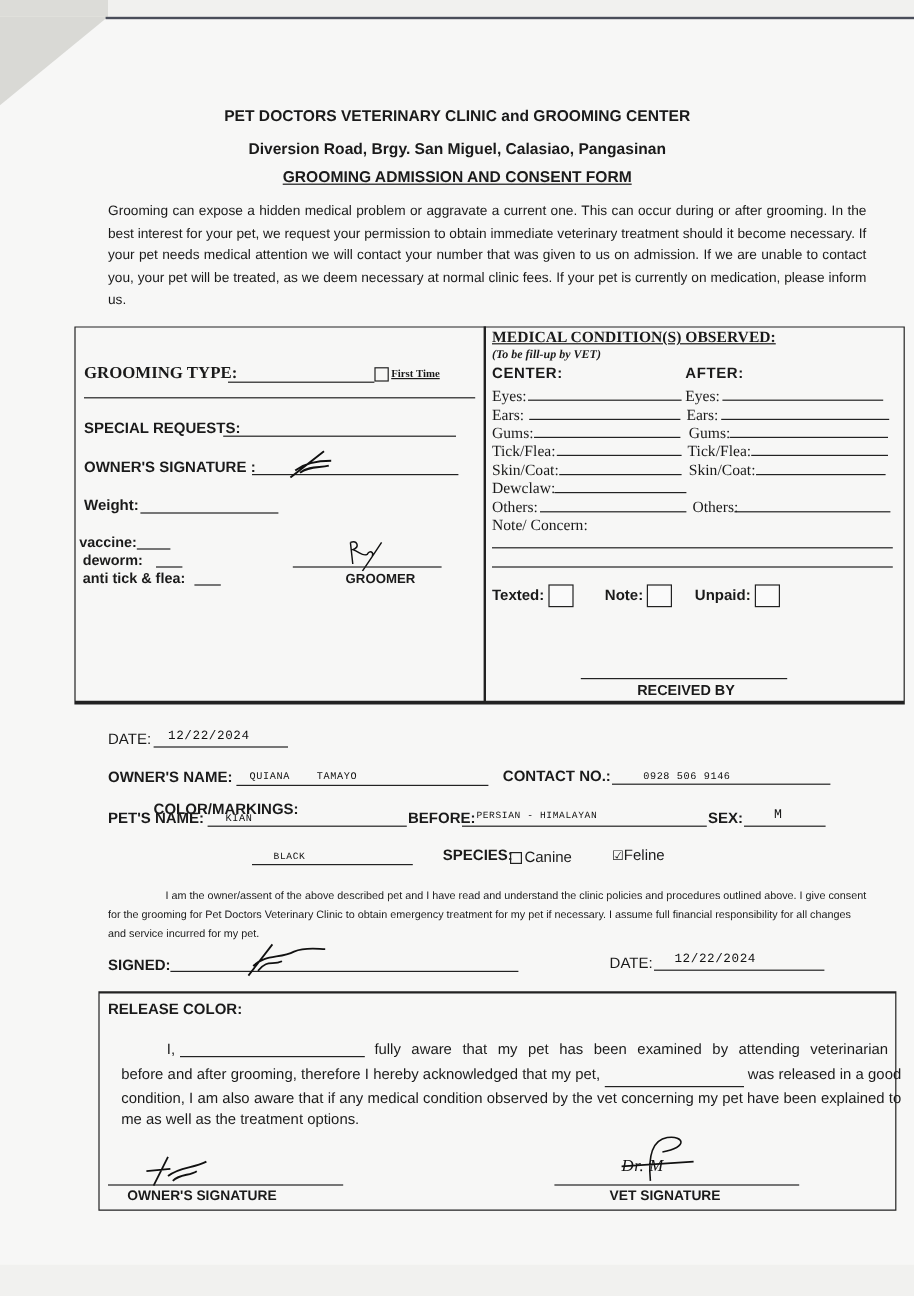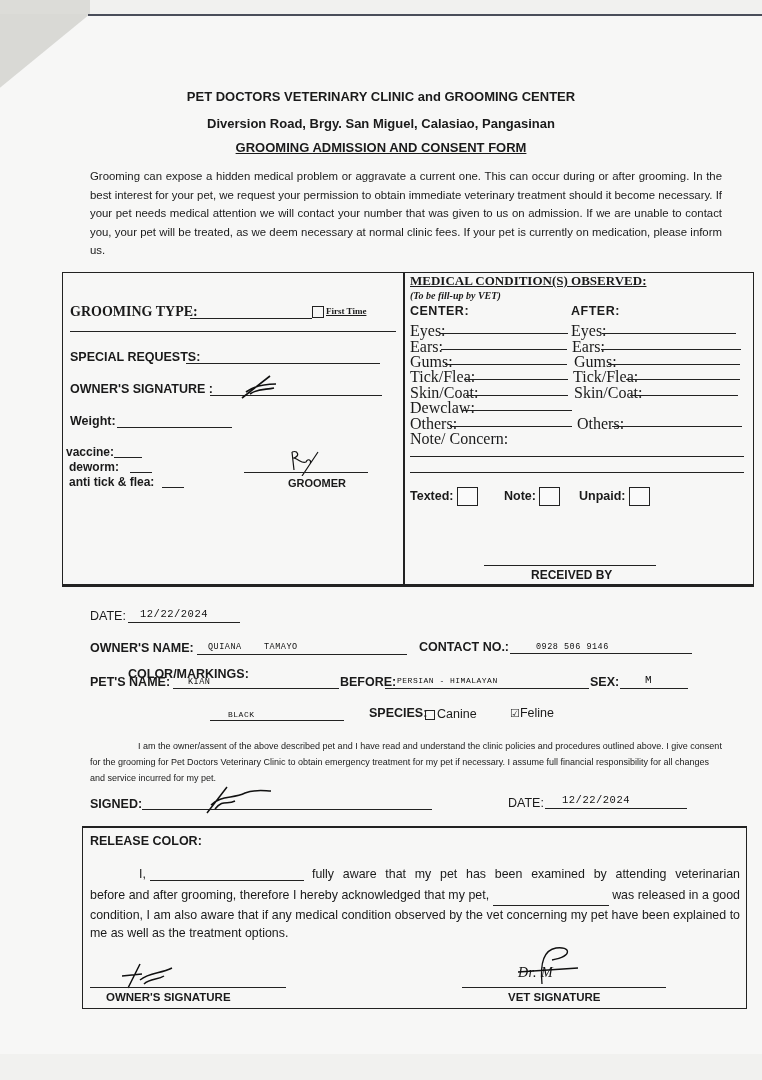--- a/index.html
+++ b/index.html
@@ -19,26 +19,26 @@
   }
   .topline { position:absolute; left:88px; top:14px; width:674px; height:2px; background:#4a4e5a; }
   .abs { position:absolute; }
   .hdr { position:absolute; left:0; width:762px; text-align:center; font-weight:bold; font-size:13px; }
   .intro { position:absolute; left:90px; top:167px; width:632px; font-size:11.4px; line-height:18.5px; text-align:justify; }
   .box1 { position:absolute; left:62px; top:272px; width:690px; height:311px; border:1.5px solid #222; border-bottom:3px solid #222; }
   .vdiv { position:absolute; left:403px; top:272px; width:1.5px; height:313px; background:#222; }
   .lbl-b { font-weight:bold; font-size:12.5px; position:absolute; }
   .ul { position:absolute; border-bottom:1px solid #222; height:0; }
   .serif { font-family:"Liberation Serif", serif; }
-  .med { font-family:"Liberation Serif", serif; font-size:16px; position:absolute; }
+  .med { font-family:"Liberation Serif", serif; font-size:13px; position:absolute; }
   .chk { display:inline-block; width:19px; height:17px; border:1.2px solid #222; vertical-align:middle; margin-left:3px; background:#fafafa; }
   .small-chk { display:inline-block; width:8px; height:8px; border:1px solid #222; vertical-align:middle; margin-right:2px; }
   .hand { font-family:"Liberation Mono", monospace; font-size:8.5px; letter-spacing:0.5px; position:absolute; color:#111; }
   .box2 { position:absolute; left:82px; top:826px; width:663px; height:180px; border:1.5px solid #222; border-top:2.5px solid #222; }
-  .rel-text { position:absolute; left:90px; top:867px; width:650px; font-size:12.4px; line-height:18.5px; text-align:justify; }
+  .rel-text { position:absolute; left:101px; top:867px; width:650px; font-size:12.4px; line-height:18.5px; text-align:justify; }
   .sig { position:absolute; }
 </style>
 </head>
 <body>
 
 <div class="bgdark"></div>
 <div class="page">
   <div class="fold"></div>
 </div>
 <div class="topline"></div>

